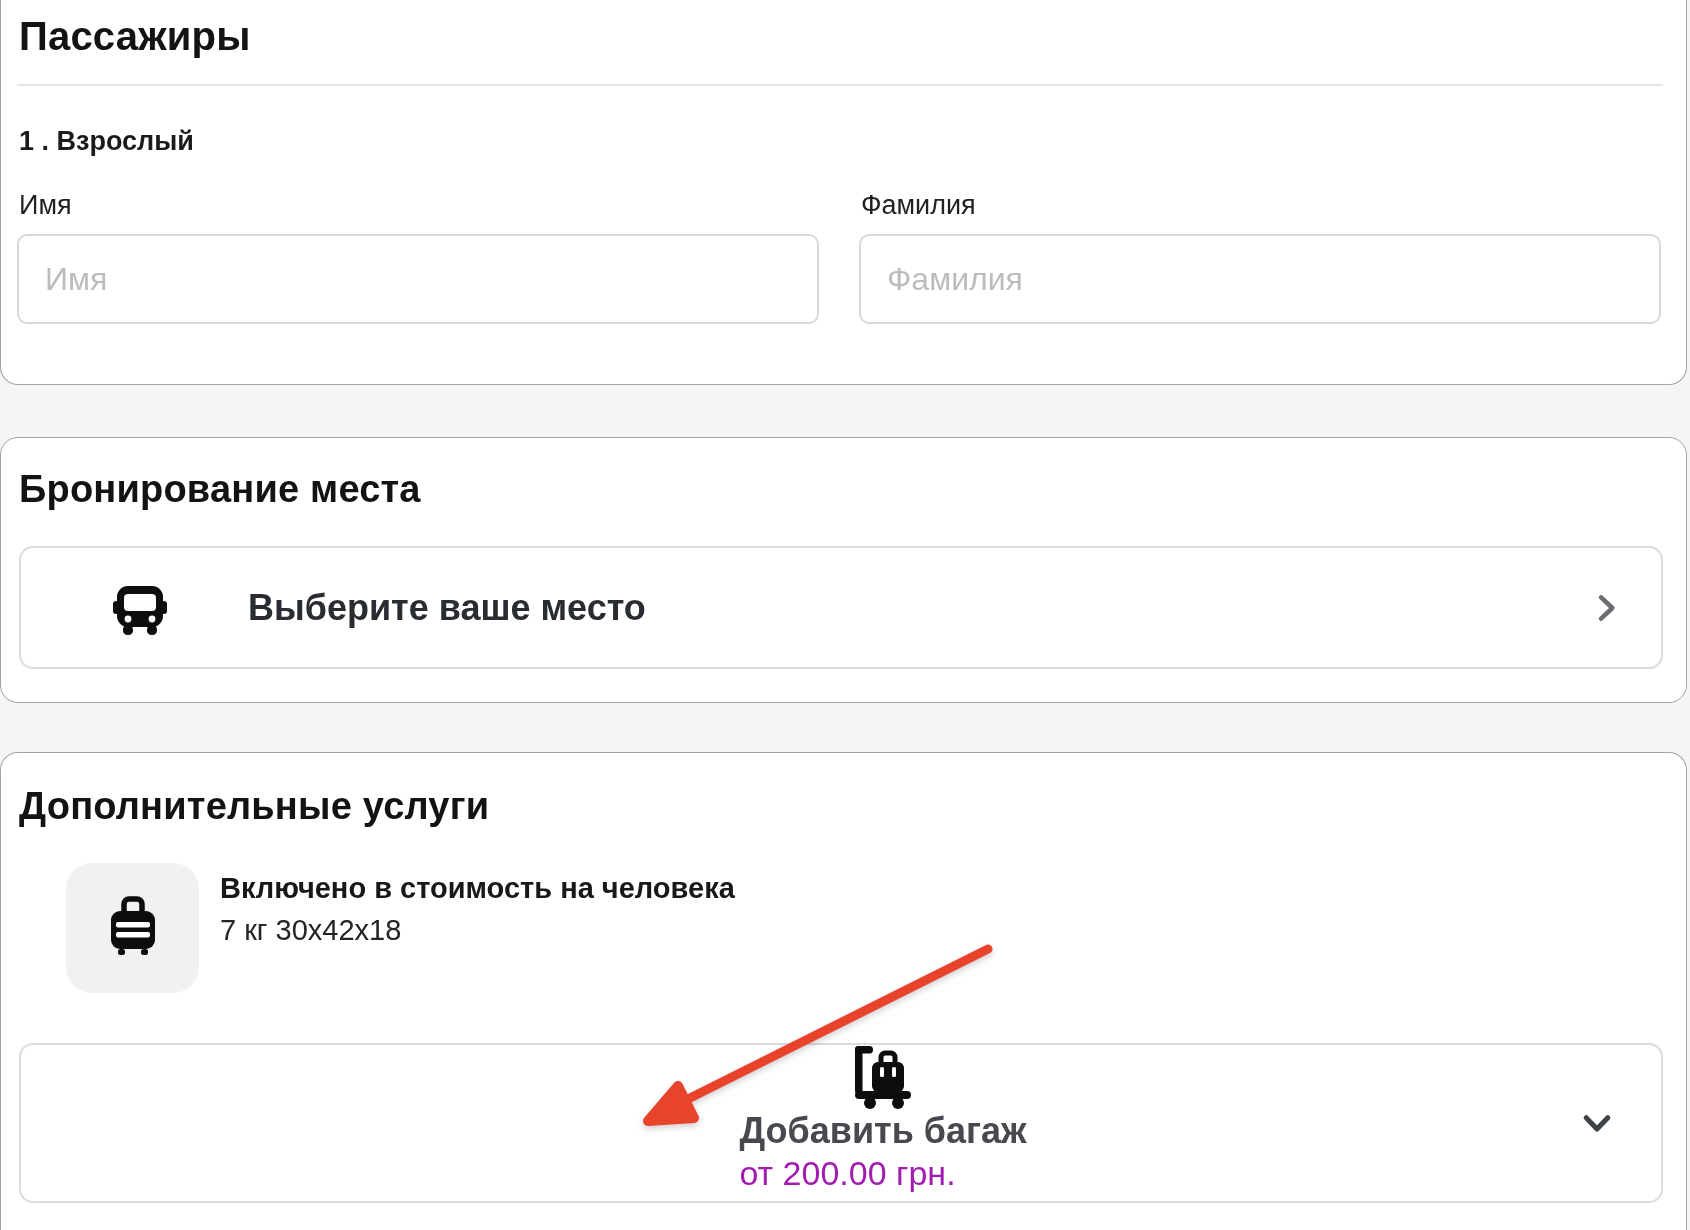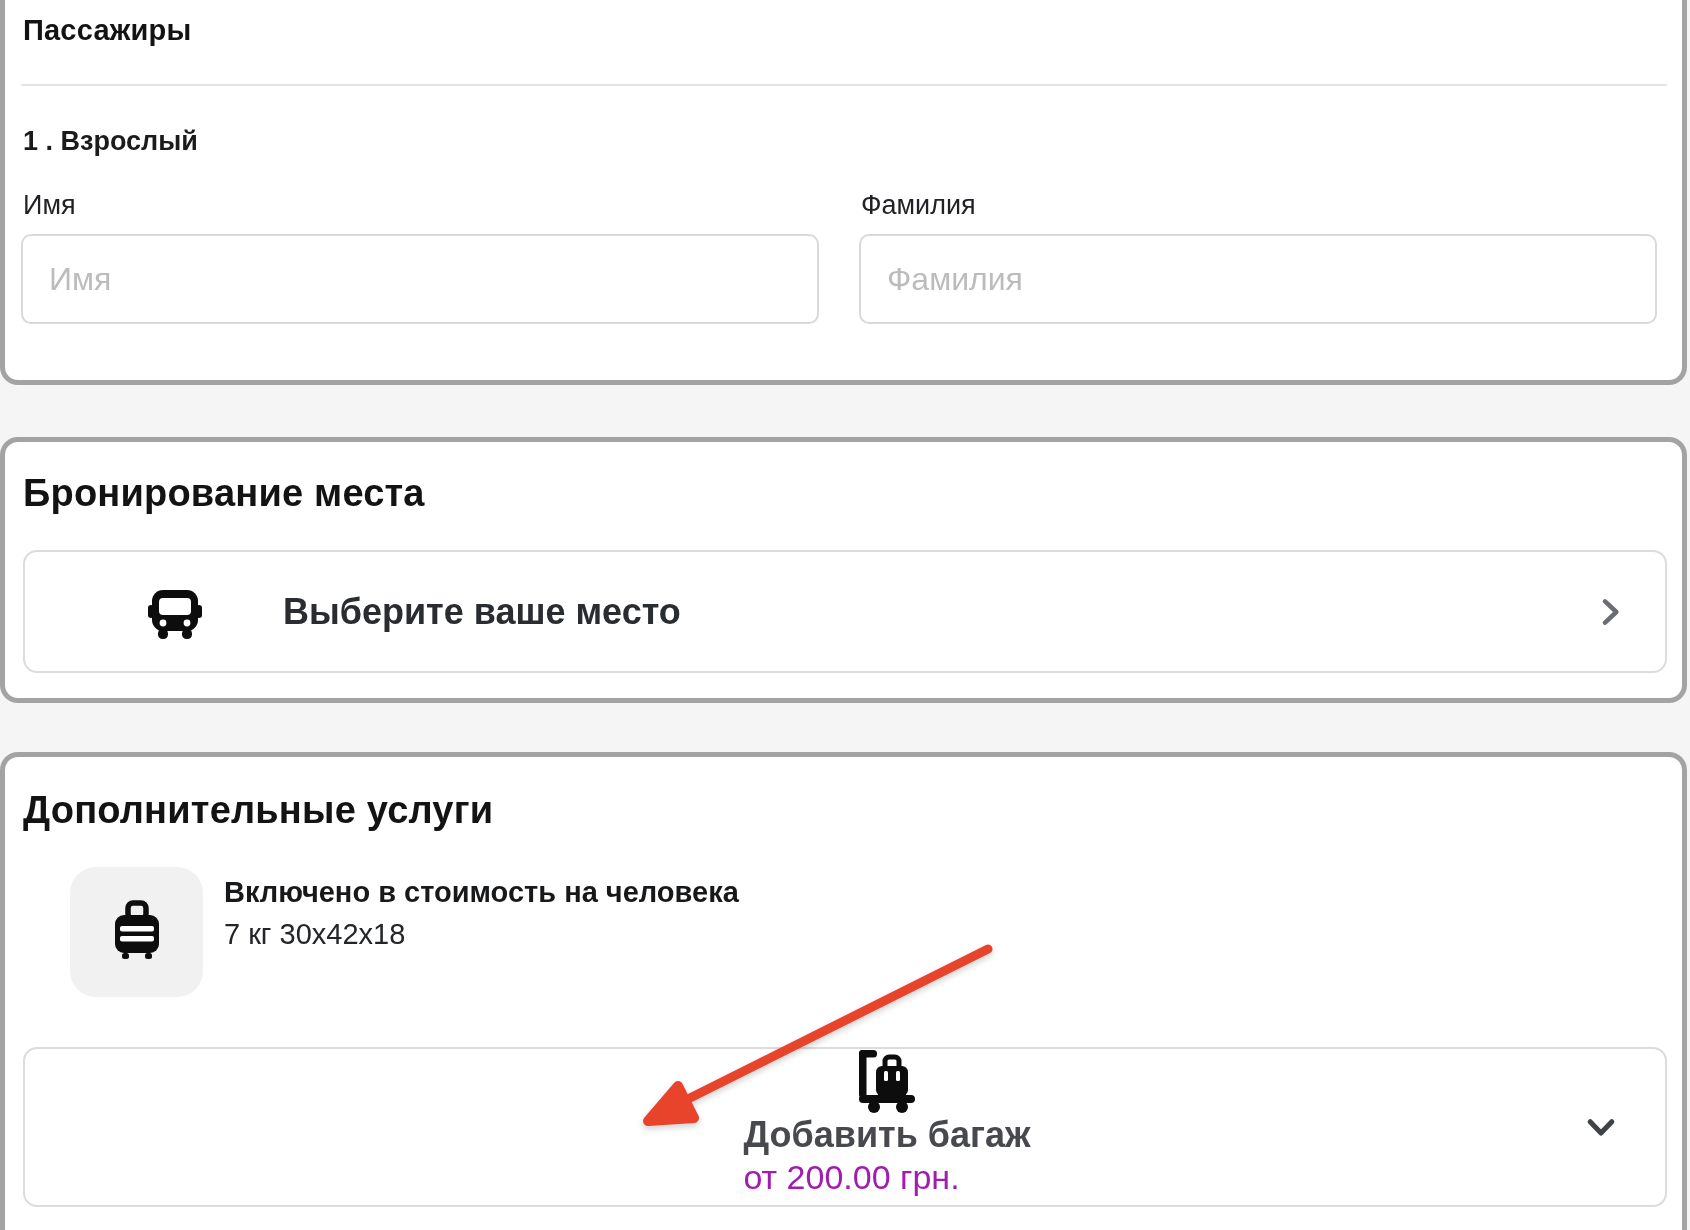--- a/index.html
+++ b/index.html
@@ -7,30 +7,30 @@
     width: 1690px; height: 1230px;
     background: #f5f5f6;
     font-family: "Liberation Sans", sans-serif;
     position: relative;
     overflow: hidden;
     color: #161616;
   }
   .card {
     position: absolute; left: 0; width: 1687px;
     background: #ffffff;
-    border: 5px solid #a3a3a3;
+    border: 1px solid #a3a3a3;
     box-sizing: border-box;
   }
   #sec-passengers { top: 0; height: 385px; border-top: none; border-radius: 0 0 18px 18px; }
   #sec-seat      { top: 437px; height: 266px; border-radius: 18px; }
   #sec-services  { top: 752px; height: 500px; border-bottom: none; border-radius: 18px 18px 0 0; }
 
   .h1 {
     position: absolute; left: 18px; top: 14px;
-    font-size: 29px; font-weight: 700; color: #131313;
+    font-size: 40px; font-weight: 700; color: #131313;
     letter-spacing: 0.2px;
   }
   .h2 {
     position: absolute; left: 18px;
     font-size: 38px; font-weight: 700; color: #131313;
     letter-spacing: 0.2px;
   }
   #sec-seat .h2 { top: 30px; }
   #sec-services .h2 { top: 32px; }
 
@@ -58,21 +58,21 @@
   }
   .text-input::placeholder { color: #bcbcbc; }
 
   .panel-btn {
     position: absolute; left: 18px; width: 1644px;
     box-sizing: border-box;
     background: #fff; border: 2px solid #dcdcdc; border-radius: 14px;
     display: flex; align-items: center;
     cursor: pointer;
   }
-  #seat-btn { top: 108px; height: 123px; padding-left: 31px; }
+  #seat-btn { top: 108px; height: 123px; }
   #baggage-btn { top: 290px; height: 160px; flex-direction: column; }
 
   .seat-btn-label {
     font-size: 36px; font-weight: 700; color: #292c30; margin-left: 81px;
   }
   .bus-wrap { margin-left: 92px; display: flex; align-items: center; }
   .cart-wrap { margin-left: 85px; display: flex; align-items: center; }
 
   .chev-right { position: absolute; right: 38px; top: 50%; transform: translateY(-50%); display: flex; }
   .chev-down  { position: absolute; right: 46px; top: 50%; transform: translateY(-50%); display: flex; }

